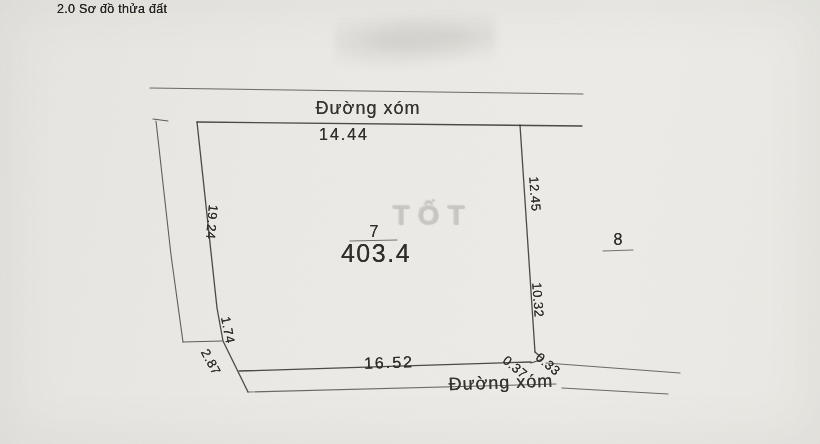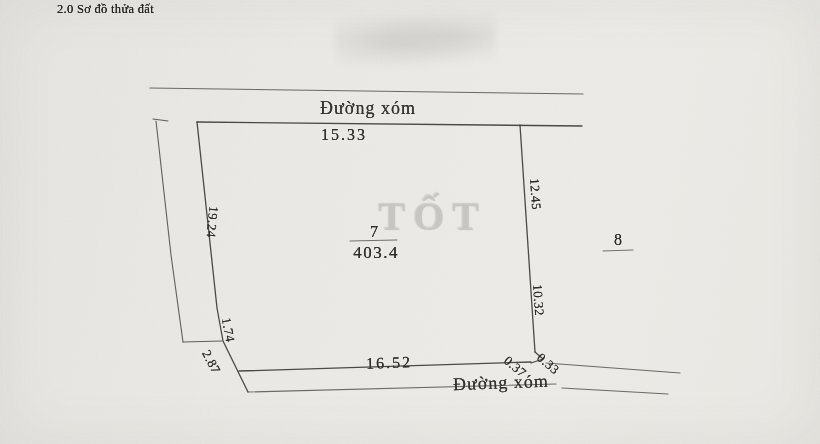--- a/index.html
+++ b/index.html
@@ -2,21 +2,21 @@
 <html><head>
 <meta charset="utf-8">
 <style>
   html,body{margin:0;padding:0;}
   .scan-page{
     position:relative;
     width:820px;height:444px;
     overflow:hidden;
     background:linear-gradient(100deg,#e6e5e1 0%,#ebeae6 35%,#edecE8 70%,#eae9e4 100%);
     box-shadow:inset 0 0 60px rgba(90,88,82,0.08);
-    font-family:Liberation Serif, serif;
+    font-family:Liberation Sans, sans-serif;
     color:#2e2d2a;
   }
   .noise{position:absolute;inset:0;pointer-events:none;}
   .smudge{position:absolute;pointer-events:none;filter:blur(3px);}
   .doc-title{
     position:absolute;left:57px;top:2px;
     font-size:12.5px;letter-spacing:0.3px;color:#242422;
     text-shadow:0 0 0.6px #242422;white-space:nowrap;
   }
   svg.lines{position:absolute;inset:0;}
@@ -28,21 +28,21 @@
   .lbl{
     position:absolute;transform:translate(-50%,-50%);
     white-space:nowrap;color:#2e2d2a;
     text-shadow:0 0 0.5px rgba(46,45,42,0.9);
   }
   .road-lbl{font-size:18px;letter-spacing:1px;color:#343330;}
   .dim-lg{font-size:16px;letter-spacing:2px;}
   .dim-sm{font-size:13px;letter-spacing:0.5px;}
   .wm-ghost{
     position:absolute;transform:translate(-50%,-50%);
-    font-size:40px;font-weight:bold;letter-spacing:8px;
+    font-size:28px;font-weight:bold;letter-spacing:8px;
     color:rgba(255,255,255,0.30);
     text-shadow:0 0 1px rgba(158,155,148,0.6), 1px 1px 1px rgba(140,138,130,0.35);
     white-space:nowrap;pointer-events:none;
   }
   .wm-site{
     position:absolute;transform:translate(-50%,-50%);
     font-size:21px;font-weight:bold;letter-spacing:0.5px;
     color:rgba(250,249,246,0.82);
     text-shadow:0.7px 0.9px 1.3px rgba(122,120,113,0.6);
     white-space:nowrap;pointer-events:none;
@@ -90,29 +90,29 @@
 
     <path class="p-edge" d="M197,122 L217,308 L223,341 L248,392"></path>
 
     <path class="u-line" d="M350,241 L397,240"></path>
     <path class="u-line" d="M603,251 L633,250"></path>
   </svg>
 
   <div class="lbl road-lbl" style="left:368px;top:108px;">Đường xóm</div>
   <div class="lbl road-lbl" style="left:501px;top:383px;transform:translate(-50%,-50%) rotate(-2deg);">Đường xóm</div>
 
-  <div class="lbl dim-lg" style="left:344px;top:135px;">15.33</div>
+  <div class="lbl dim-lg" style="left:344px;top:135px;">14.44</div>
   <div class="lbl dim-sm" style="left:212px;top:222px;transform:translate(-50%,-50%) rotate(95deg);">19.24</div>
   <div class="lbl dim-sm" style="left:228px;top:330px;transform:translate(-50%,-50%) rotate(79deg);">1.74</div>
   <div class="lbl dim-sm" style="left:211px;top:362px;transform:translate(-50%,-50%) rotate(62deg);">2.87</div>
   <div class="lbl dim-sm" style="left:535px;top:194px;transform:translate(-50%,-50%) rotate(86deg);">12.45</div>
   <div class="lbl dim-sm" style="left:538px;top:300px;transform:translate(-50%,-50%) rotate(86deg);">10.32</div>
   <div class="lbl dim-sm" style="left:548px;top:364px;transform:translate(-50%,-50%) rotate(40deg);">0.33</div>
   <div class="lbl dim-sm" style="left:515px;top:367px;transform:translate(-50%,-50%) rotate(40deg);">0.37</div>
   <div class="lbl dim-lg" style="left:389px;top:363px;transform:translate(-50%,-50%) rotate(-2deg);">16.52</div>
 
   <div class="lbl" style="left:374px;top:232px;font-size:16px;">7</div>
-  <div class="lbl" style="left:376px;top:253px;font-size:17px;letter-spacing:1.5px;">403.4</div>
+  <div class="lbl" style="left:376px;top:253px;font-size:25px;letter-spacing:1.5px;">403.4</div>
   <div class="lbl" style="left:618px;top:240px;font-size:16px;">8</div>
 
   <div class="wm-ghost" style="left:432px;top:215px;">TỐT</div>
 
 </div>
 
 </body></html>

